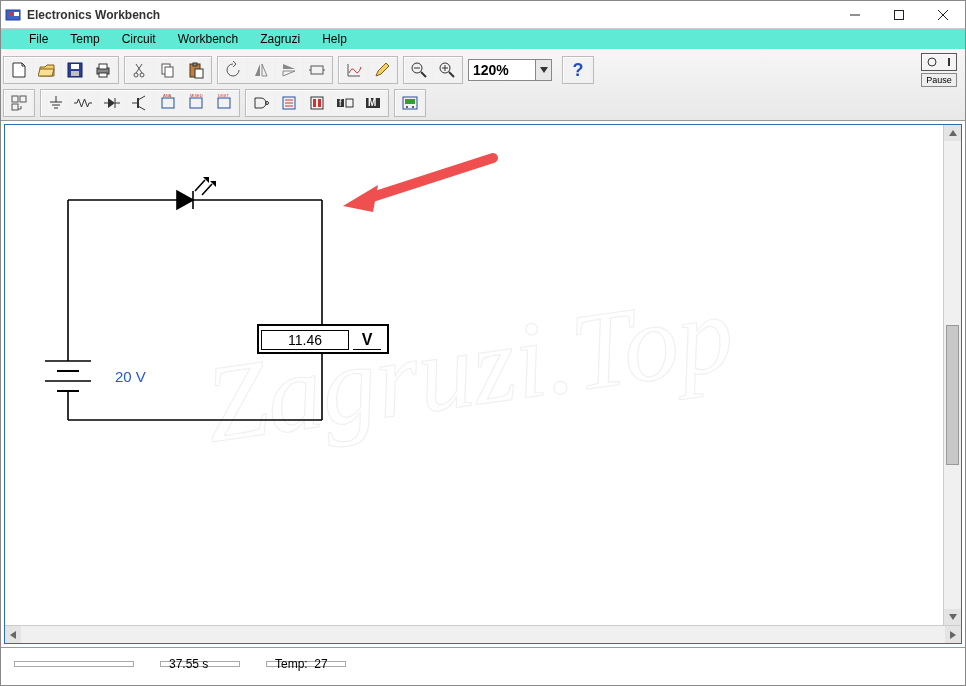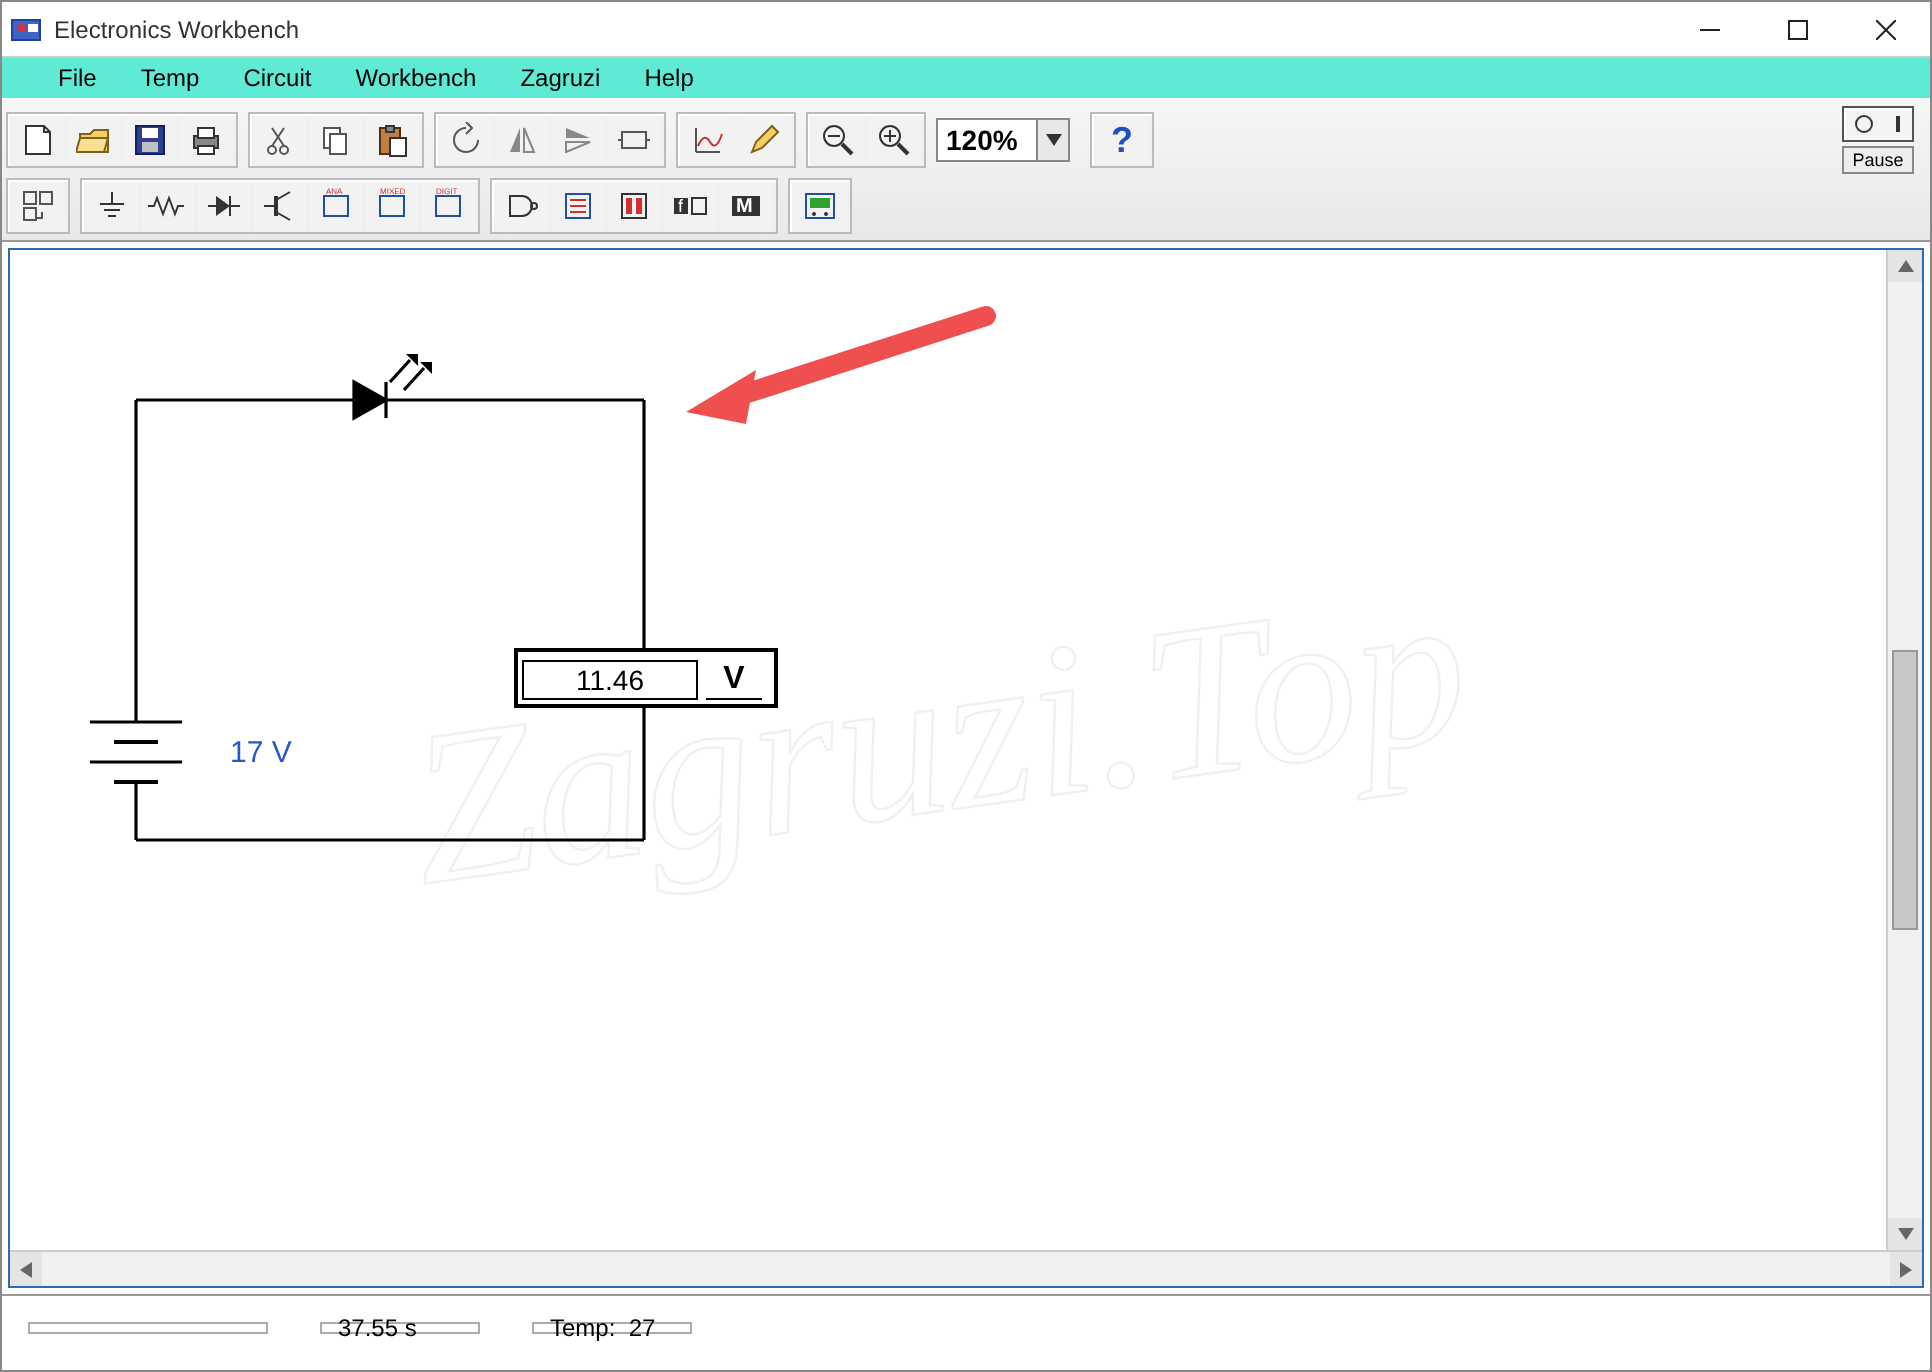--- a/index.html
+++ b/index.html
@@ -12,20 +12,21 @@
   overflow: hidden;
   border: 1px solid #888;
 }
 .titlebar {
   height: 28px;
   background: #fff;
   display: flex;
   align-items: center;
   border-bottom: 1px solid #ccc;
   padding-left: 4px;
+  font-weight: bold;
 }
 .titlebar .app-icon {
   width: 16px; height: 16px;
   display: inline-flex; align-items: center; justify-content: center;
   margin-right: 6px;
 }
 .titlebar .title { flex: 1; color: #333; }
 .titlebar .win-controls { display: flex; }
 .titlebar .win-btn {
   width: 44px; height: 28px;
@@ -71,21 +72,21 @@
   border: 1px solid transparent;
   background: #f2f2f2;
   margin: 0 1px;
 }
 .tb-btn svg { display: block; }
 .zoom-box {
   display: flex; align-items: center;
   border: 1px solid #888;
   background: #fff;
   height: 22px;
-  width: 67px;
+  width: 84px;
   font-size: 14px;
   font-weight: bold;
   padding-left: 4px;
 }
 .zoom-box .dd {
   width: 16px; height: 20px; margin-left: auto;
   background: #e8e8e8;
   display: flex; align-items: center; justify-content: center;
   border-left: 1px solid #888;
 }
@@ -554,21 +555,21 @@
 
           <line x1="63" y1="236" x2="63" y2="75"></line>
         </g>
       </svg>
 
       <div class="voltmeter">
         <div class="reading">11.46</div>
         <div class="unit">V</div>
       </div>
 
-      <div class="battery-label">17 V</div>
+      <div class="battery-label">20 V</div>
 
       <div class="arrow-annotation">
         <svg width="170" height="70">
           <defs></defs>
           <line x1="155" y1="8" x2="25" y2="50" stroke="#ef4f4f" stroke-width="10" stroke-linecap="round"></line>
           <path d="M5 56 L40 35 L35 62 Z" fill="#ef4f4f"></path>
         </svg>
       </div>
 
     </div>

